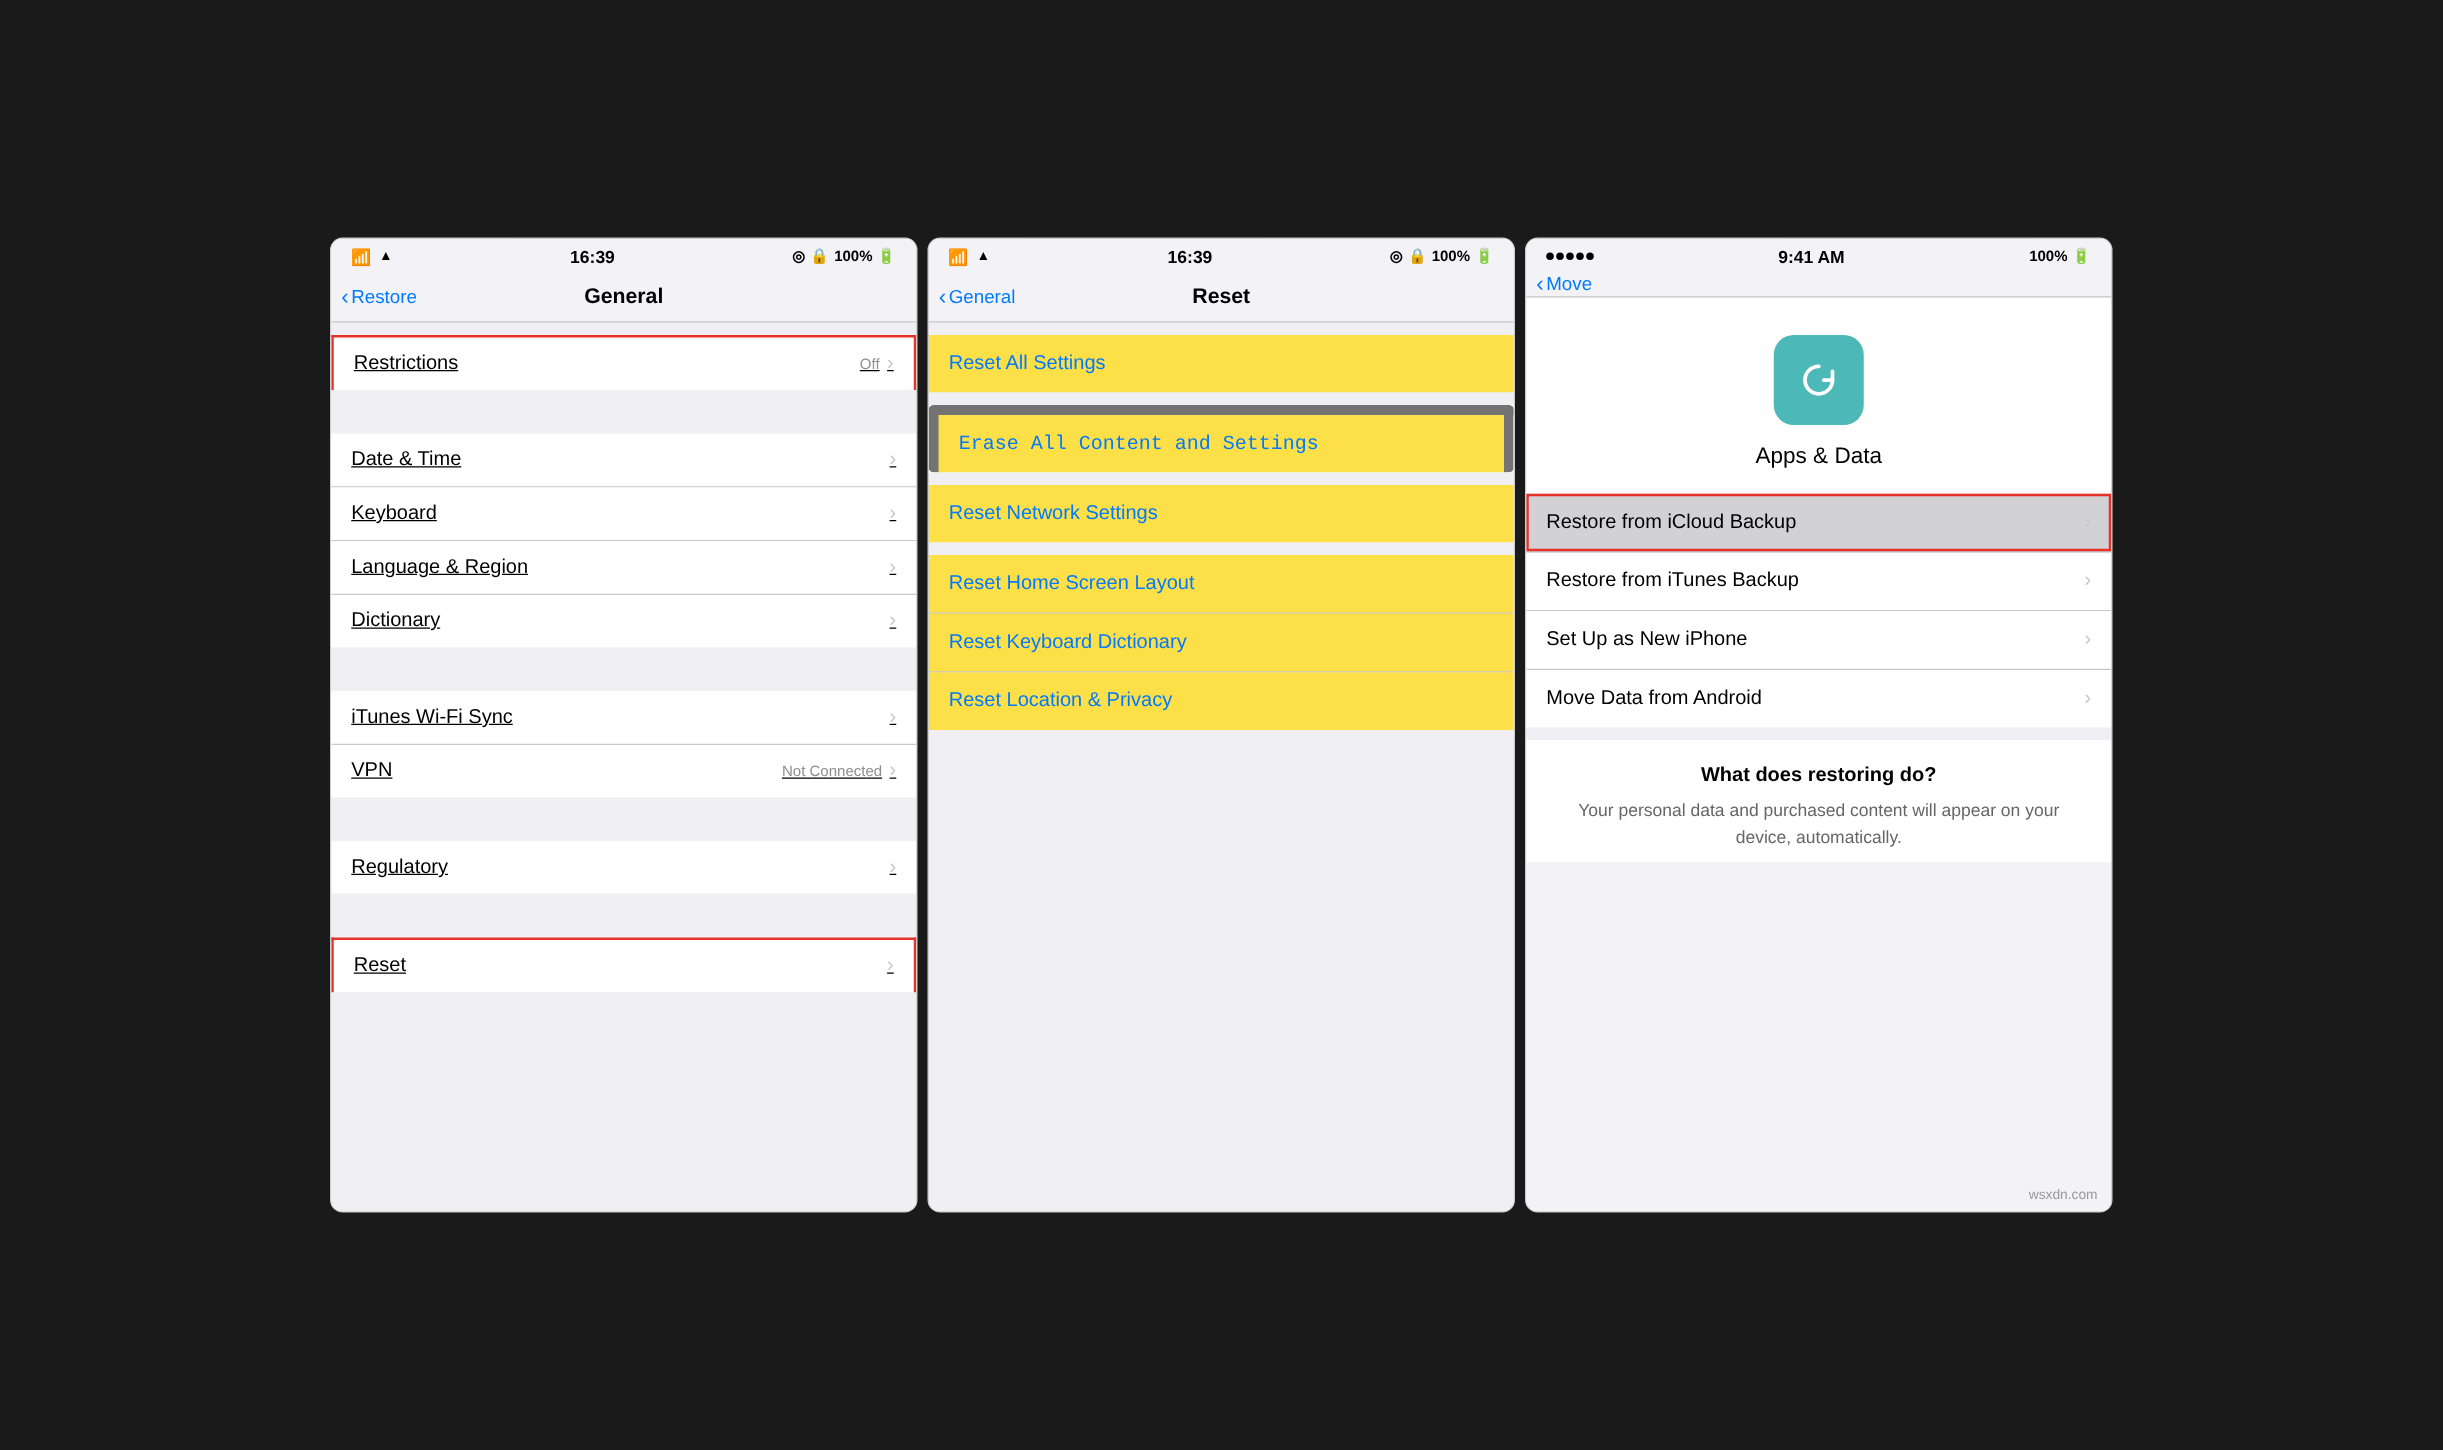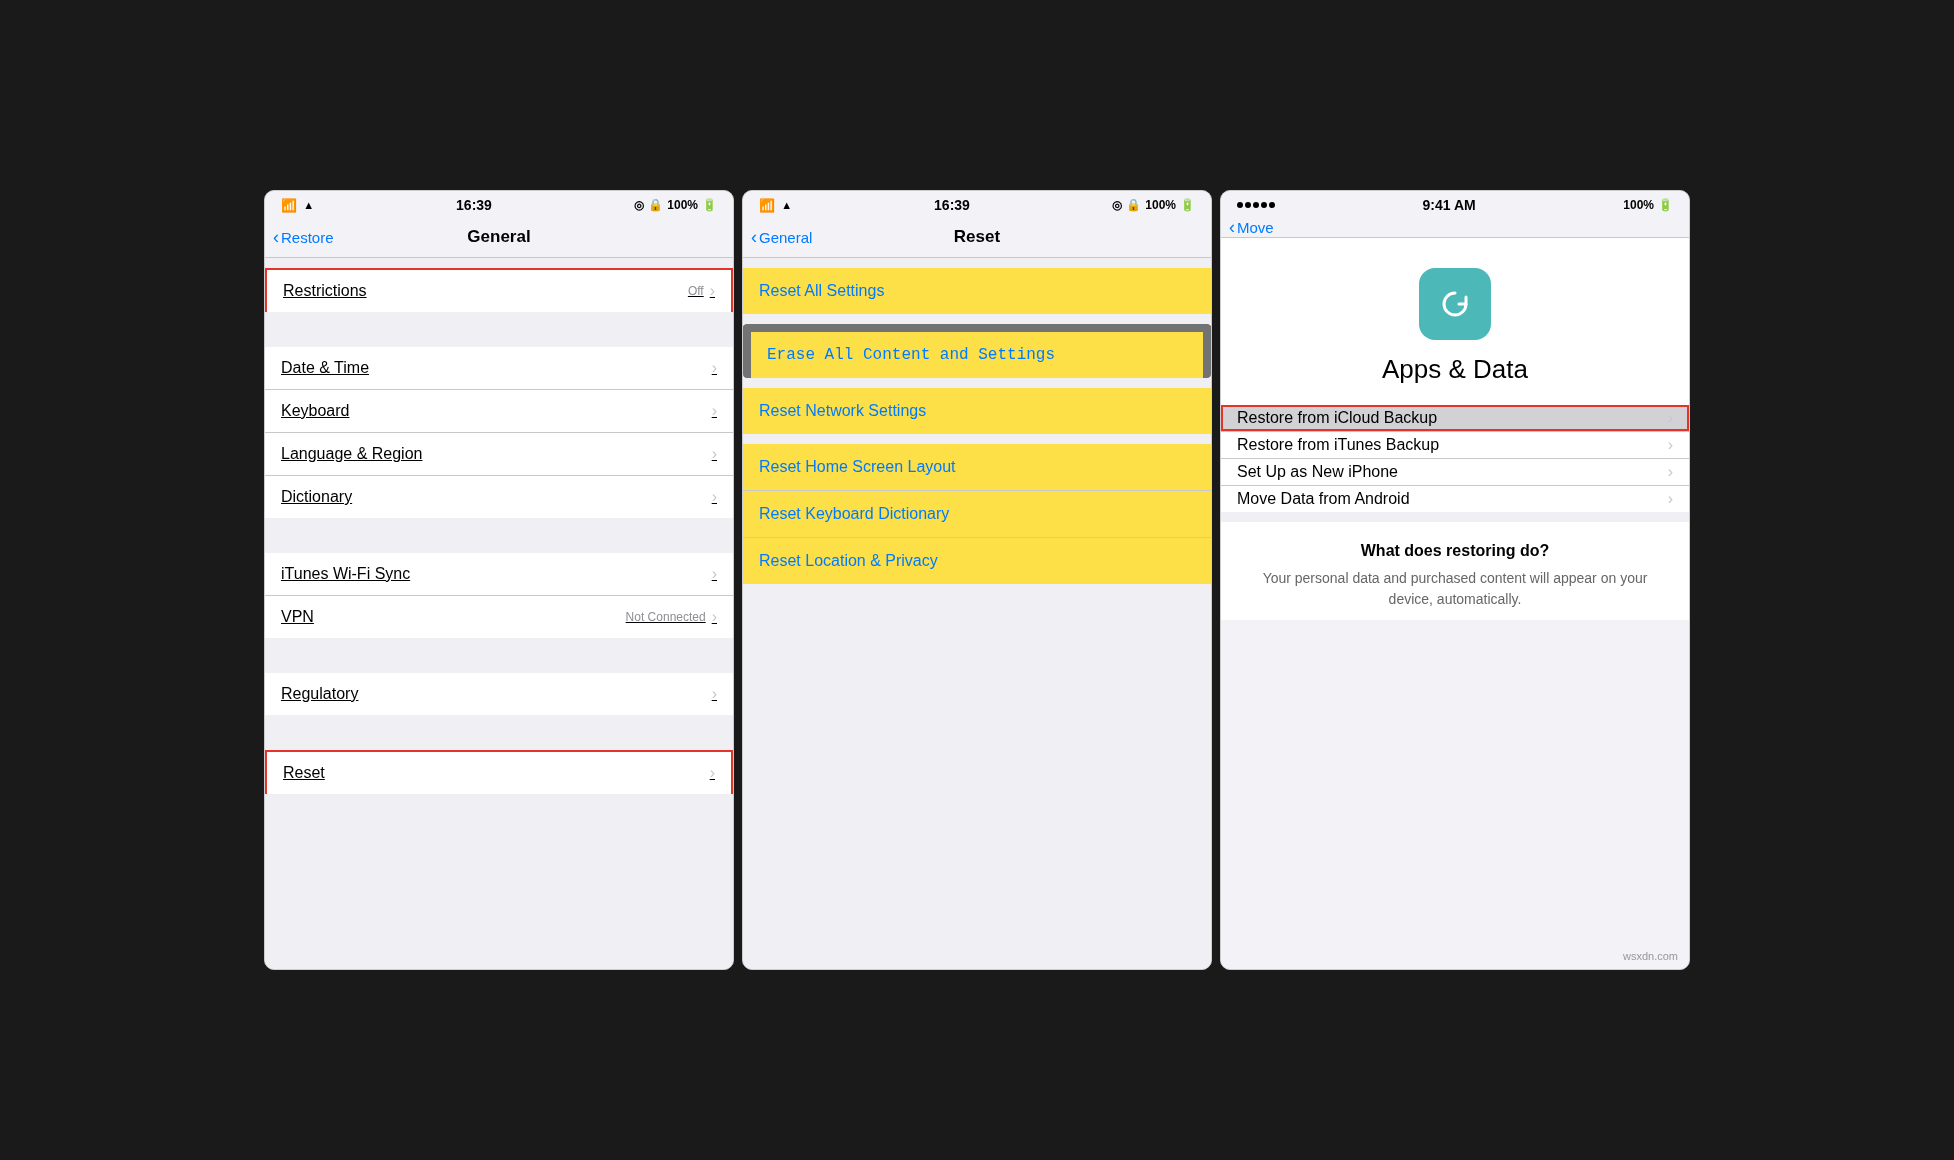--- a/index.html
+++ b/index.html
@@ -154,33 +154,33 @@
       display: flex;
       align-items: center;
       justify-content: center;
       margin-bottom: 14px;
     }
     .apps-data-icon svg {
       width: 42px;
       height: 42px;
     }
     .apps-data-title {
-      font-size: 26px;
+      font-size: 18px;
       font-weight: 300;
       color: #000;
       margin-bottom: 0;
     }
     .apps-data-list {
       background: #fff;
       flex-shrink: 0;
     }
     .apps-data-item {
       display: flex;
       justify-content: space-between;
-      padding: 4px 16px;
+      padding: 14px 16px;
       border-bottom: 1px solid #c8c8cc;
       background: #fff;
       cursor: pointer;
     }
     .apps-data-item:last-child {
       border-bottom: none;
       gap: 40px;
     }
     .apps-data-item-label {
       font-size: 16px;

